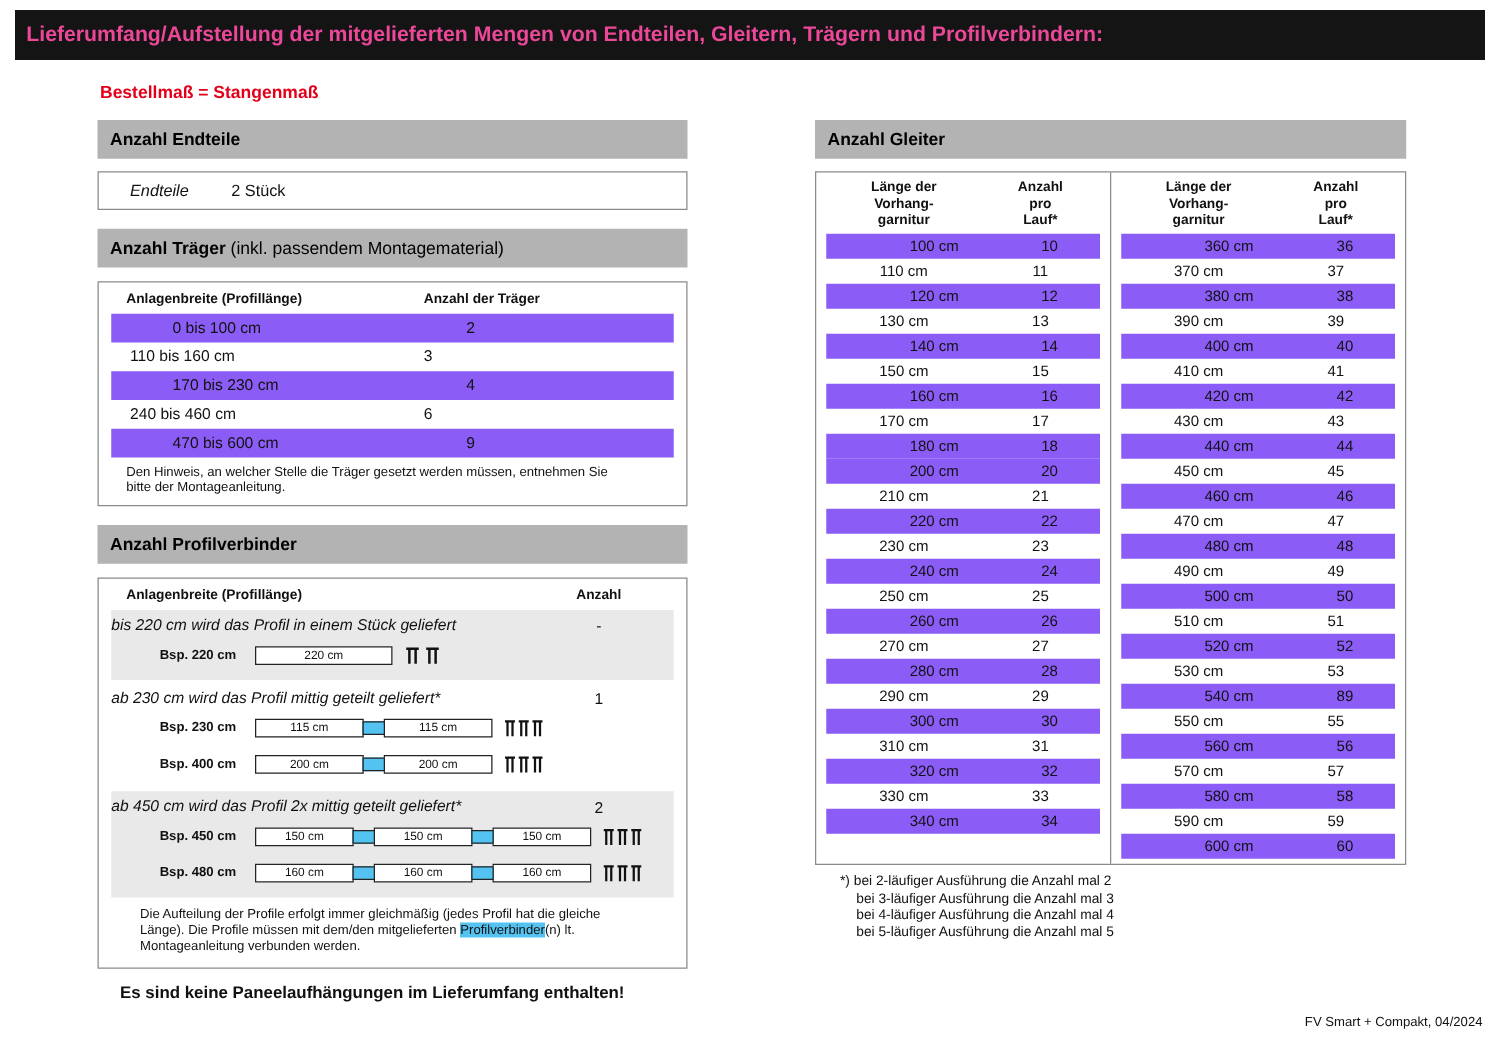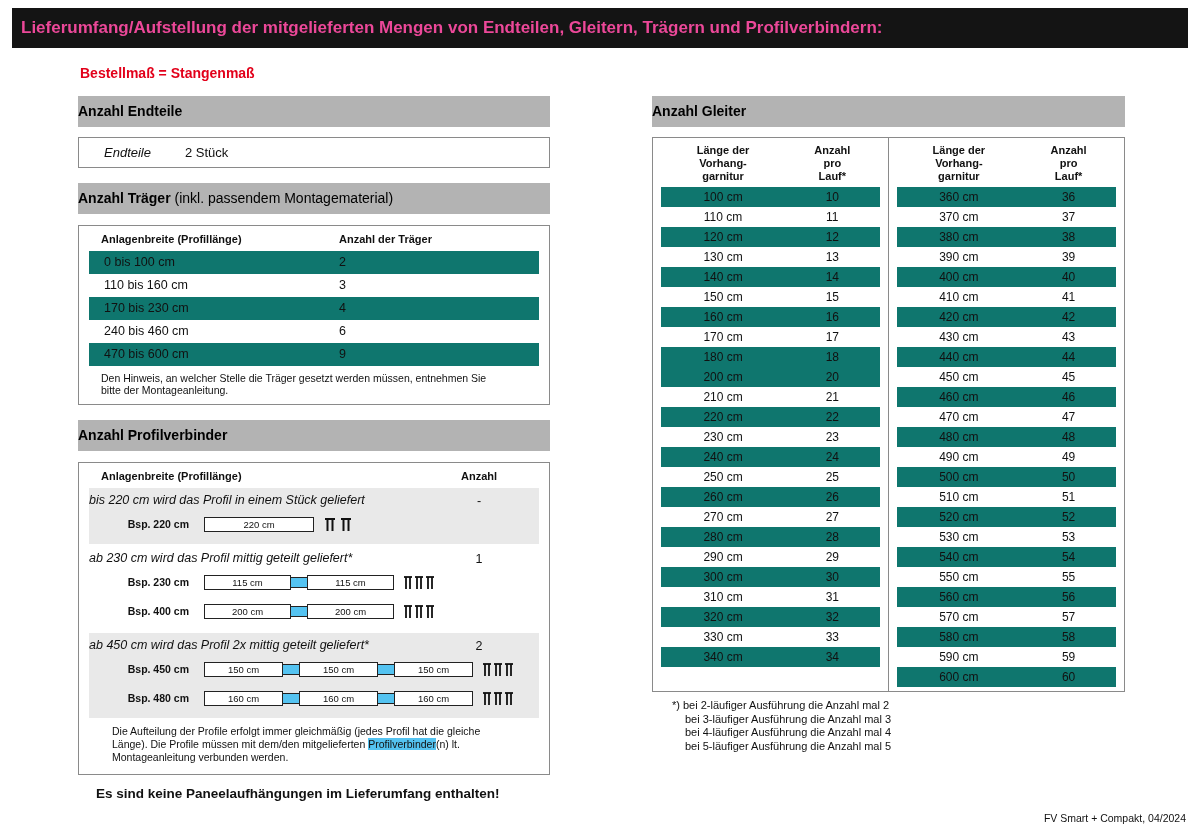--- a/index.html
+++ b/index.html
@@ -7,35 +7,35 @@
   body { background:#fff; font-family:"Liberation Sans", sans-serif; color:#111; position:relative; overflow:hidden; }
   .page { position:absolute; inset:0; }
 
   .title-bar { position:absolute; left:12px; top:8px; width:1176px; height:40px; background:#141414; color:#ec4899;
                font-weight:bold; font-size:17px; line-height:40px; padding-left:9px; white-space:nowrap; }
   .subtitle { position:absolute; left:80px; top:65px; color:#e2001a; font-weight:bold; font-size:14px; }
 
   .left-col  { position:absolute; left:78px;  top:96px; width:472px; }
   .right-col { position:absolute; left:652px; top:96px; width:473px; }
 
-  .section-bar { height:31px; background:#b3b3b3; line-height:31px; font-size:14px; color:#000; }
+  .section-bar { height:31px; background:#b3b3b3; line-height:31px; padding-left:10px; font-size:14px; color:#000; }
   .section-bar .bold { font-weight:bold; }
   .gap15 { margin-top:15px; }
 
   .box { border:1px solid #8a8a8a; background:#fff; }
 
   .endteile-box { margin-top:10px; height:31px; display:flex; align-items:center; font-size:13px; }
   .endteile-box .et-label { margin-left:25px; width:81px;font-style:italic; }
 
   .traeger-box { margin-top:11px; padding-bottom:6px; }
   .t-head { display:flex; padding:7px 0 6px; font-size:11px; font-weight:bold; }
   .traeger-box .th1 { width:260px; padding-left:22px; }
   .t-row { display:flex; height:23px; line-height:23px; margin:0 10px; font-size:12.5px; }
   .t-row .c1 { width:250px; padding-left:15px; }
-  .stripe-rows > .even { background:#0f766e; }
+  .stripe-rows > .even { background:#8b5cf6;padding-left:34px; }
   .t-note { font-size:10.5px; line-height:12px; padding:6px 22px 2px; max-width:450px; }
 
   .pv-box { margin-top:11px; padding-bottom:4px; }
   .pv-box .th1 { width:358px; padding-left:22px; }
   .pv-box .th2 { width:84px; text-align:center; }
   .pv-section { margin:0 10px 2px; padding:5px 0 7px; position:relative; }
   .pv-section.gray { background:#e9e9e9; }
   .pv-text { display:block; padding-left:0; font-size:12.5px; line-height:15px;font-style:italic; }
   .pv-count { position:absolute; top:6px; left:348px; width:84px; text-align:center; font-size:12.5px; }
   .pv-example { display:flex; align-items:center; height:26px; margin-top:3px; }
@@ -504,21 +504,21 @@
               <span class="gc2">52</span>
             </div>
 
             <div class="g-row odd idx-17">
               <span class="gc1">530 cm</span>
               <span class="gc2">53</span>
             </div>
 
             <div class="g-row even idx-18">
               <span class="gc1">540 cm</span>
-              <span class="gc2">54</span>
+              <span class="gc2">89</span>
             </div>
 
             <div class="g-row odd idx-19">
               <span class="gc1">550 cm</span>
               <span class="gc2">55</span>
             </div>
 
             <div class="g-row even idx-20">
               <span class="gc1">560 cm</span>
               <span class="gc2">56</span>

